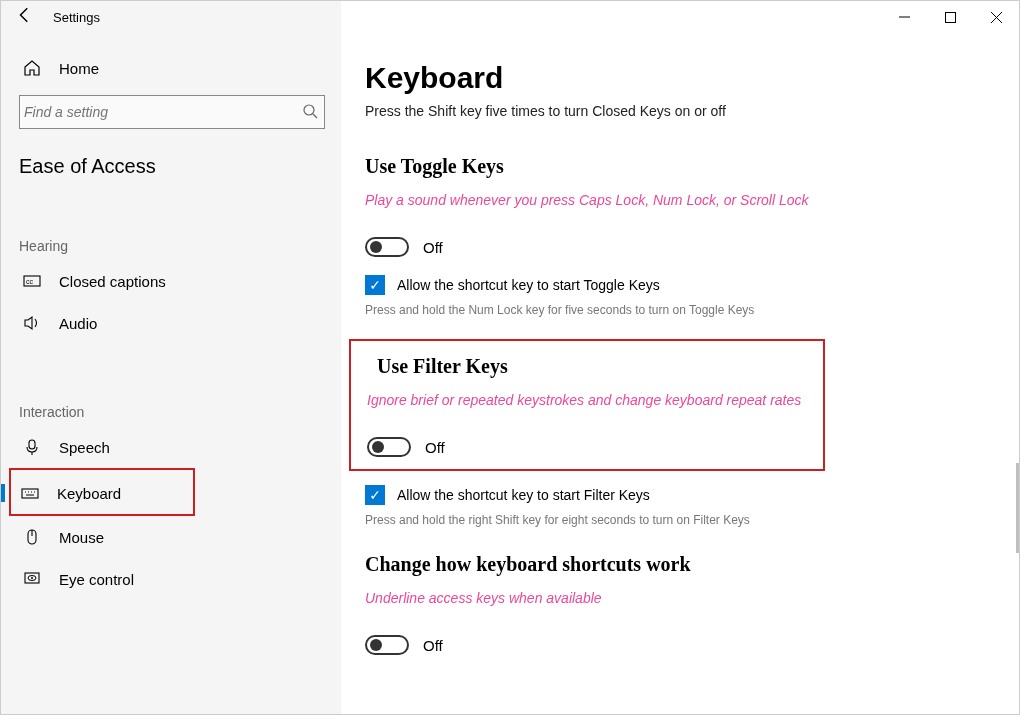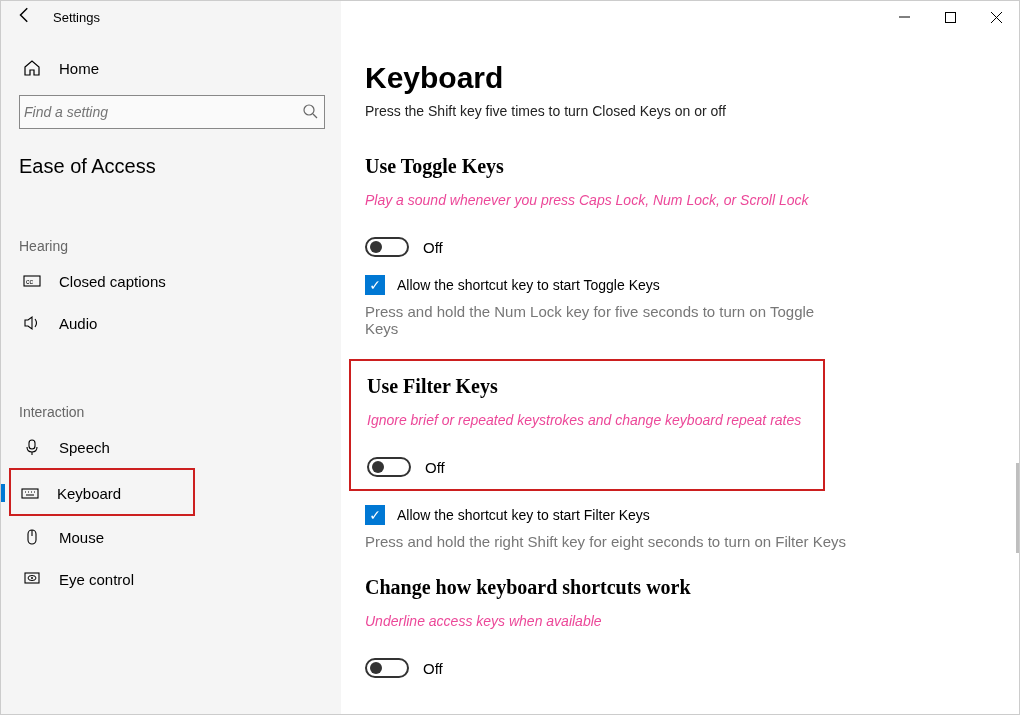--- a/index.html
+++ b/index.html
@@ -183,33 +183,33 @@
   height: 20px;
   background: #0078d4;
   display: flex;
   align-items: center;
   justify-content: center;
   color: #fff;
   font-size: 14px;
 }
 .hint {
   color: #777;
-  font-size: 15px;
+  font-size: 12px;
   margin-bottom: 10px;
   max-width: 470px;
 }
 .filter-block {
   border: 2.5px solid #cc1f1f;
   padding: 14px 14px 6px 16px;
   margin-left: -16px;
   margin-right: 170px;
   margin-top: 22px;
   margin-bottom: 14px;
 }
-.filter-block h2 { margin-top: 0; }
+.filter-block h2 { margin-top: 0; margin-left: 10px; }
 .scrollbar-indicator {
   position: absolute;
   right: 0;
   top: 430px;
   width: 3px;
   height: 90px;
   background: #bfbfbf;
 }
 </style>
 </head>

